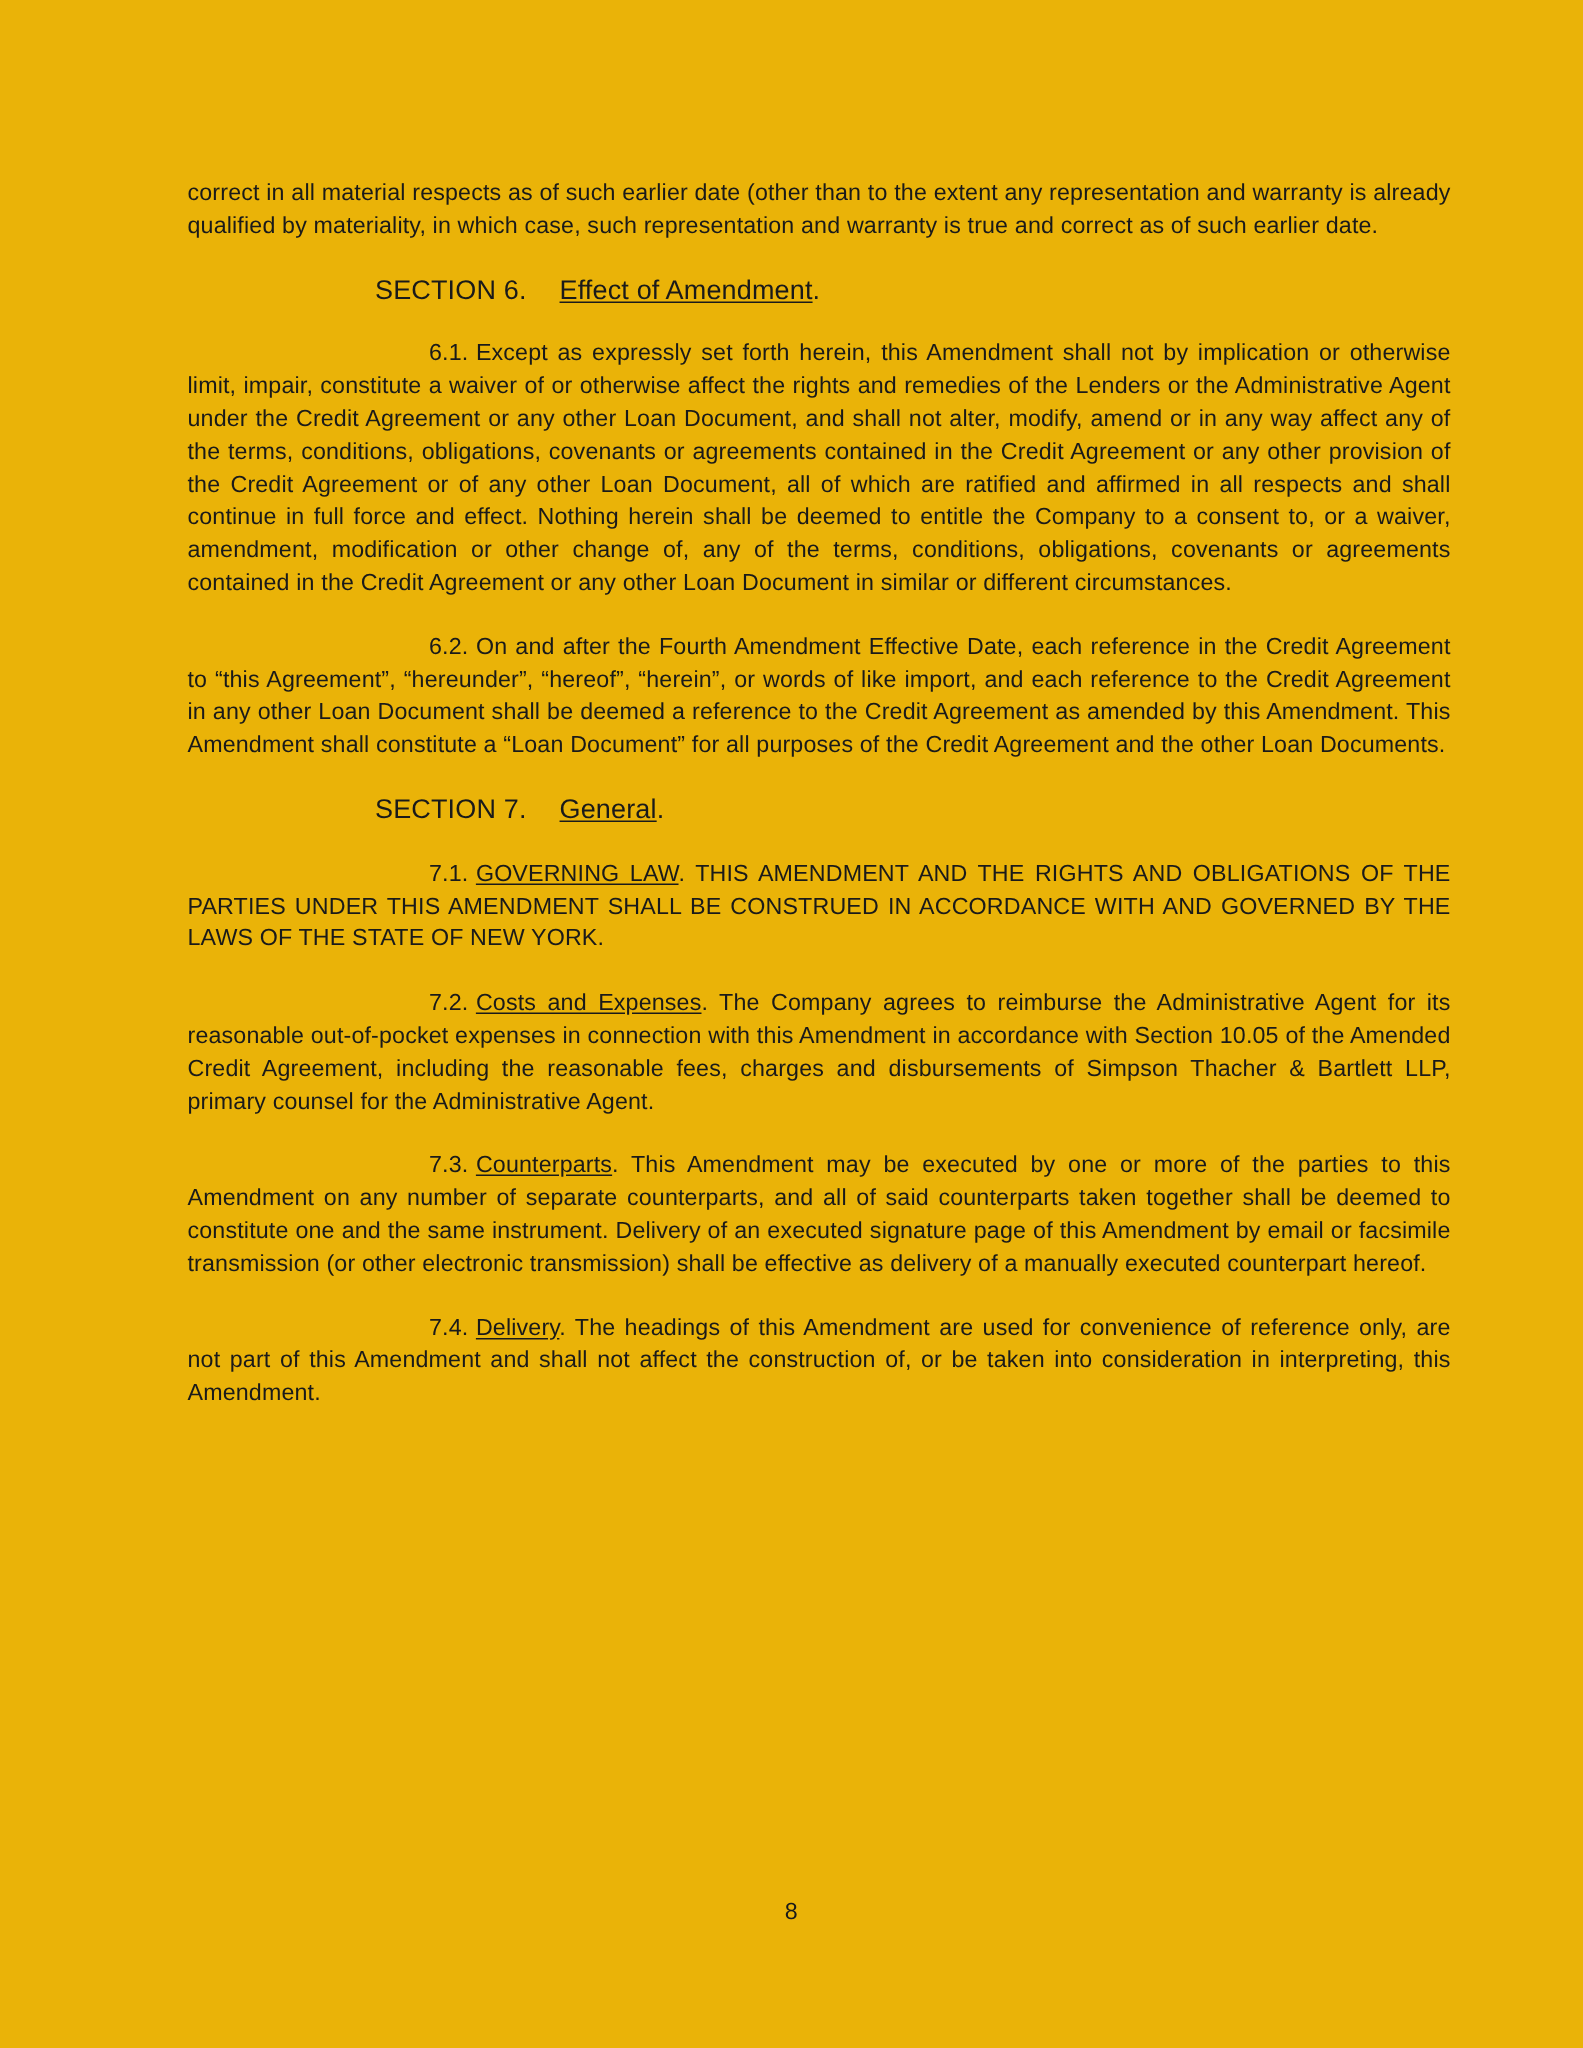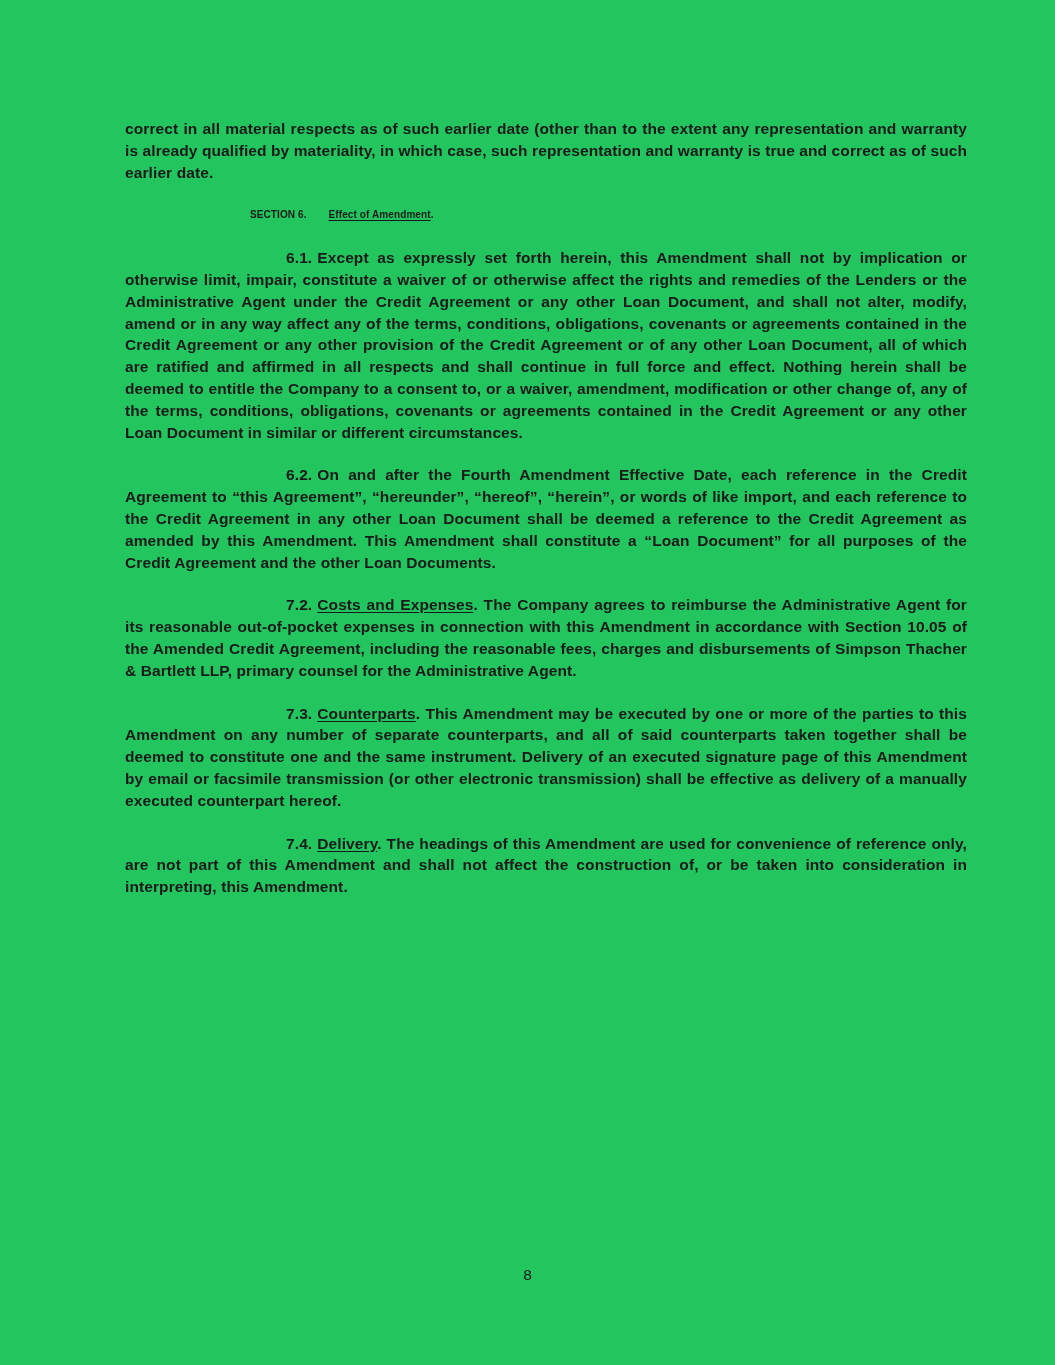--- a/index.html
+++ b/index.html
@@ -9,33 +9,32 @@
     height: 1365px;
     position: relative;
     font-family: "Liberation Sans", sans-serif;
     color: #1a1a1a;
     overflow: hidden;
   }
   .page {
     position: absolute;
     inset: 0;
     padding: 118px 88px 0 125px;
-    background: #22c55e;
-    font-weight: bold;
+    background: #eab308;
   }
   p.body {
     font-size: 15.5px;
     line-height: 21.8px;
     text-align: justify;
     margin-bottom: 21px;
     letter-spacing: 0.1px;
   }
   p.indent { text-indent: 125px; }
   p.section-heading {
-    font-size: 10px;
+    font-size: 18px;
     line-height: 21.8px;
     text-align: left;
     text-indent: 125px;
     margin-bottom: 21px;
     letter-spacing: 0.1px;
   }
   .tab-gap { display: inline-block; width: 22px; }
   .pnum { margin-right: 5px; margin-left: 36px; }
   .u { text-decoration: underline; text-underline-offset: 2px; }
   p.center-note {
@@ -62,21 +61,23 @@
 <div class="page">
 
   <p class="body"><span>correct in all material respects as of such earlier date (other than to the extent any representation and warranty is already qualified by materiality, in which case, such representation and warranty is true and correct as of such earlier date.</span></p>
 
   <p class="section-heading"><span>SECTION 6.</span><span class="tab-gap"></span><span class="u">Effect of Amendment</span><span>.</span></p>
 
   <p class="body indent"><span class="pnum">6.1.</span><span>Except as expressly set forth herein, this Amendment shall not by implication or otherwise limit, impair, constitute a waiver of or otherwise affect the rights and remedies of the Lenders or the Administrative Agent under the Credit Agreement or any other Loan Document, and shall not alter, modify, amend or in any way affect any of the terms, conditions, obligations, covenants or agreements contained in the Credit Agreement or any other provision of the Credit Agreement or of any other Loan Document, all of which are ratified and affirmed in all respects and shall continue in full force and effect. Nothing herein shall be deemed to entitle the Company to a consent to, or a waiver, amendment, modification or other change of, any of the terms, conditions, obligations, covenants or agreements contained in the Credit Agreement or any other Loan Document in similar or different circumstances.</span></p>
 
   <p class="body indent"><span class="pnum">6.2.</span><span>On and after the Fourth Amendment Effective Date, each reference in the Credit Agreement to “this Agreement”, “hereunder”, “hereof”, “herein”, or words of like import, and each reference to the Credit Agreement in any other Loan Document shall be deemed a reference to the Credit Agreement as amended by this Amendment.  This Amendment shall constitute a “Loan Document” for all purposes of the Credit Agreement and the other Loan Documents.</span></p>
 
+  <p class="section-heading"><span>SECTION 7.</span><span class="tab-gap"></span><span class="u">General</span><span>.</span></p>
 
+  <p class="body indent"><span class="pnum">7.1.</span><span class="u">GOVERNING LAW</span><span>.  THIS AMENDMENT AND THE RIGHTS AND OBLIGATIONS OF THE PARTIES UNDER THIS AMENDMENT SHALL BE CONSTRUED IN ACCORDANCE WITH AND GOVERNED BY THE LAWS OF THE STATE OF NEW YORK.</span></p>
 
   <p class="body indent"><span class="pnum">7.2.</span><span class="u">Costs and Expenses</span><span>.  The Company agrees to reimburse the Administrative Agent for its reasonable out-of-pocket expenses in connection with this Amendment in accordance with Section 10.05 of the Amended Credit Agreement, including the reasonable fees, charges and disbursements of Simpson Thacher &amp; Bartlett LLP, primary counsel for the Administrative Agent.</span></p>
 
   <p class="body indent"><span class="pnum">7.3.</span><span class="u">Counterparts</span><span>.  This Amendment may be executed by one or more of the parties to this Amendment on any number of separate counterparts, and all of said counterparts taken together shall be deemed to constitute one and the same instrument.  Delivery of an executed signature page of this Amendment by email or facsimile transmission (or other electronic transmission) shall be effective as delivery of a manually executed counterpart hereof.</span></p>
 
   <p class="body indent"><span class="pnum">7.4.</span><span class="u">Delivery</span><span>.  The headings of this Amendment are used for convenience of reference only, are not part of this Amendment and shall not affect the construction of, or be taken into consideration in interpreting, this Amendment.</span></p>
 
 
 </div>
 

